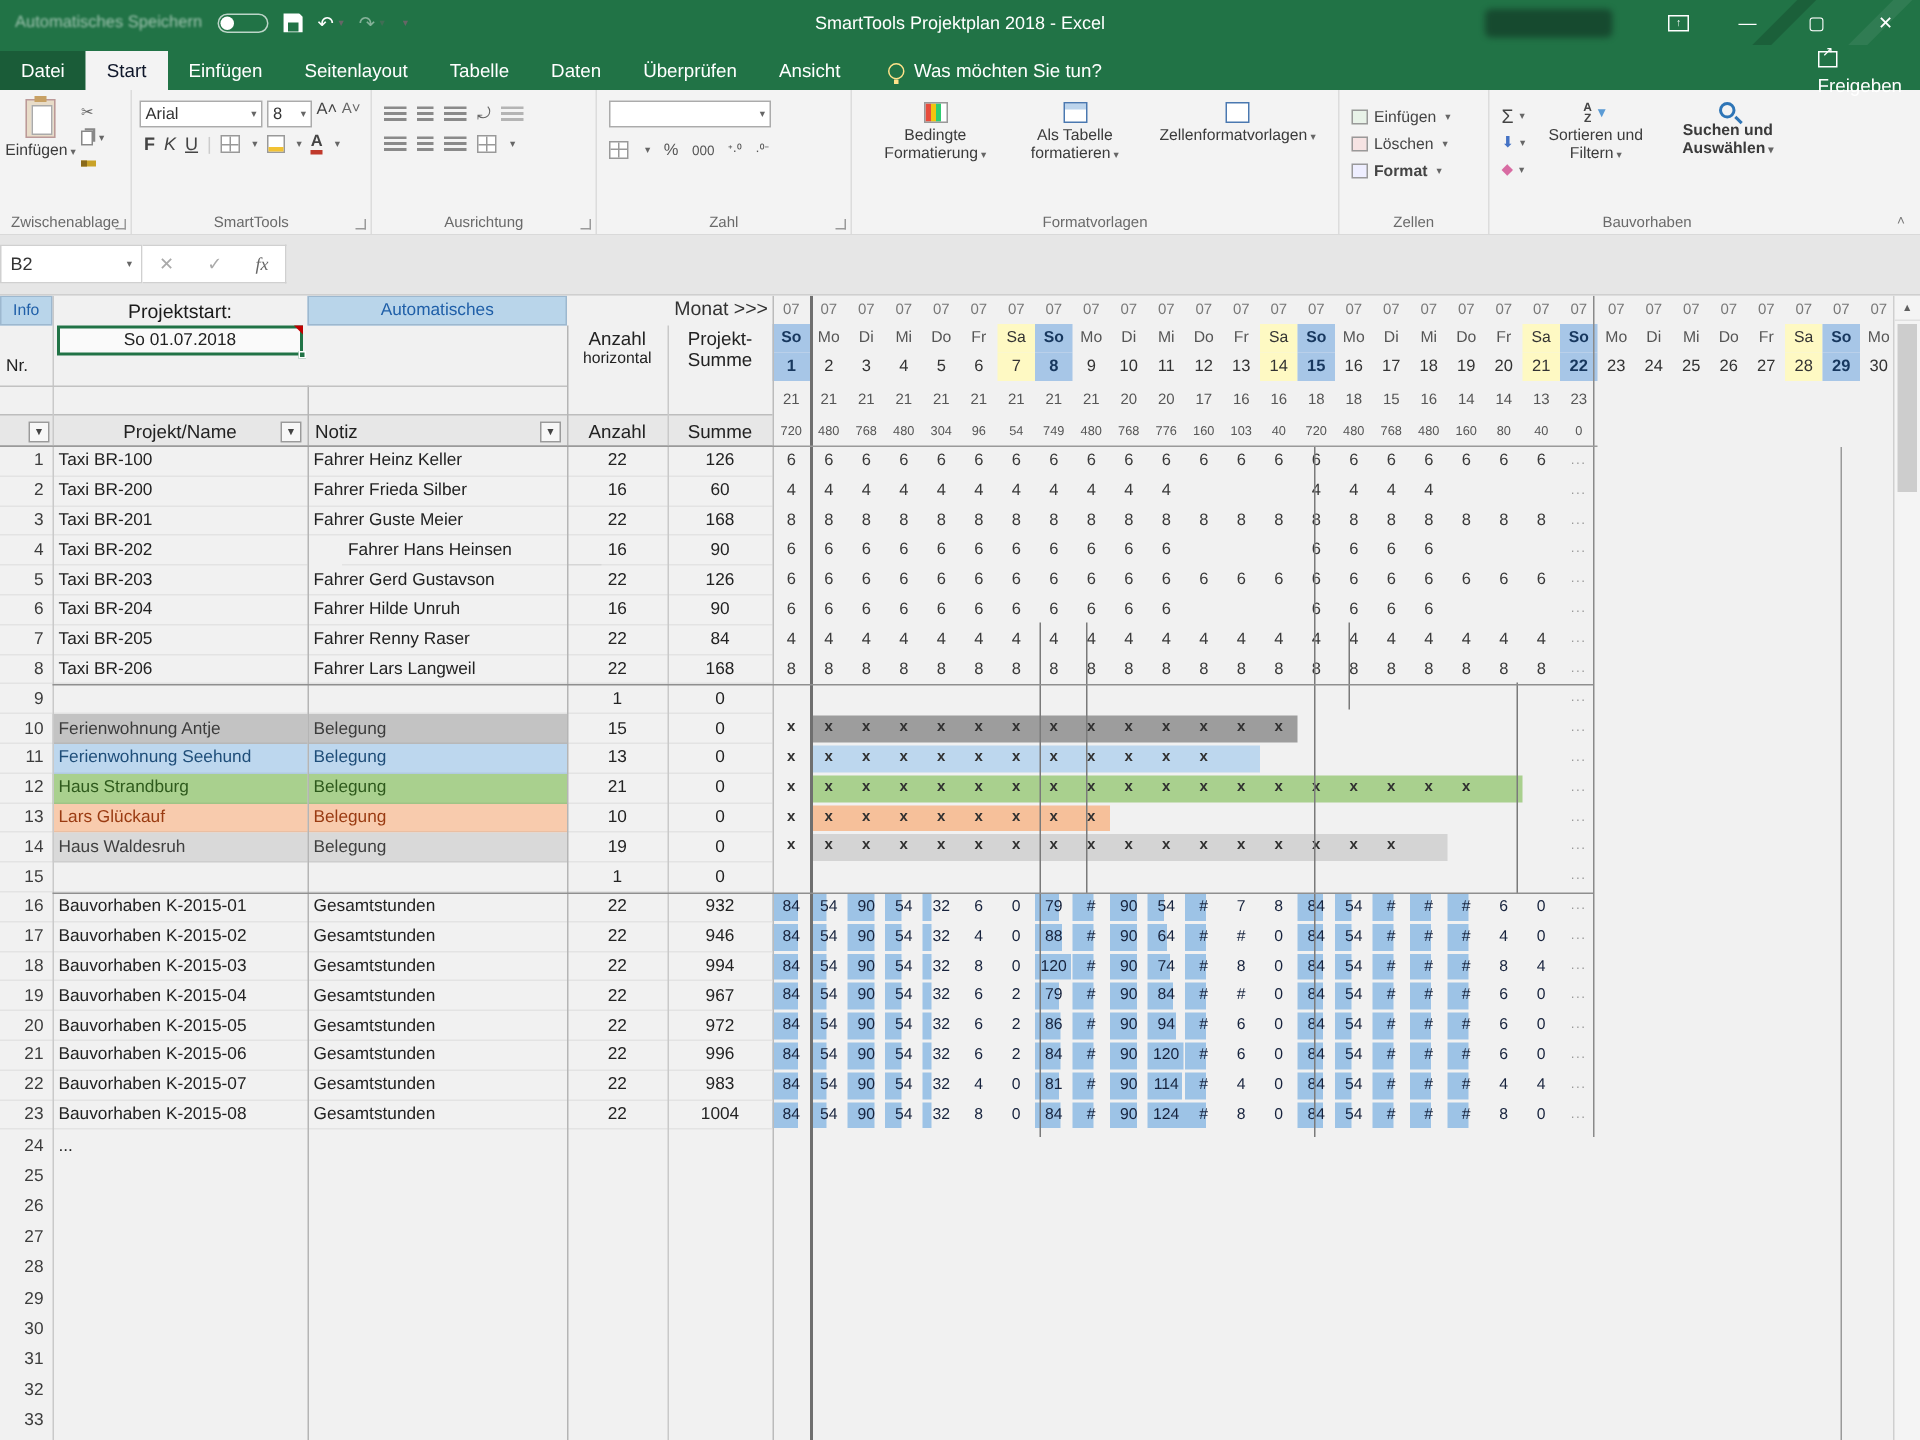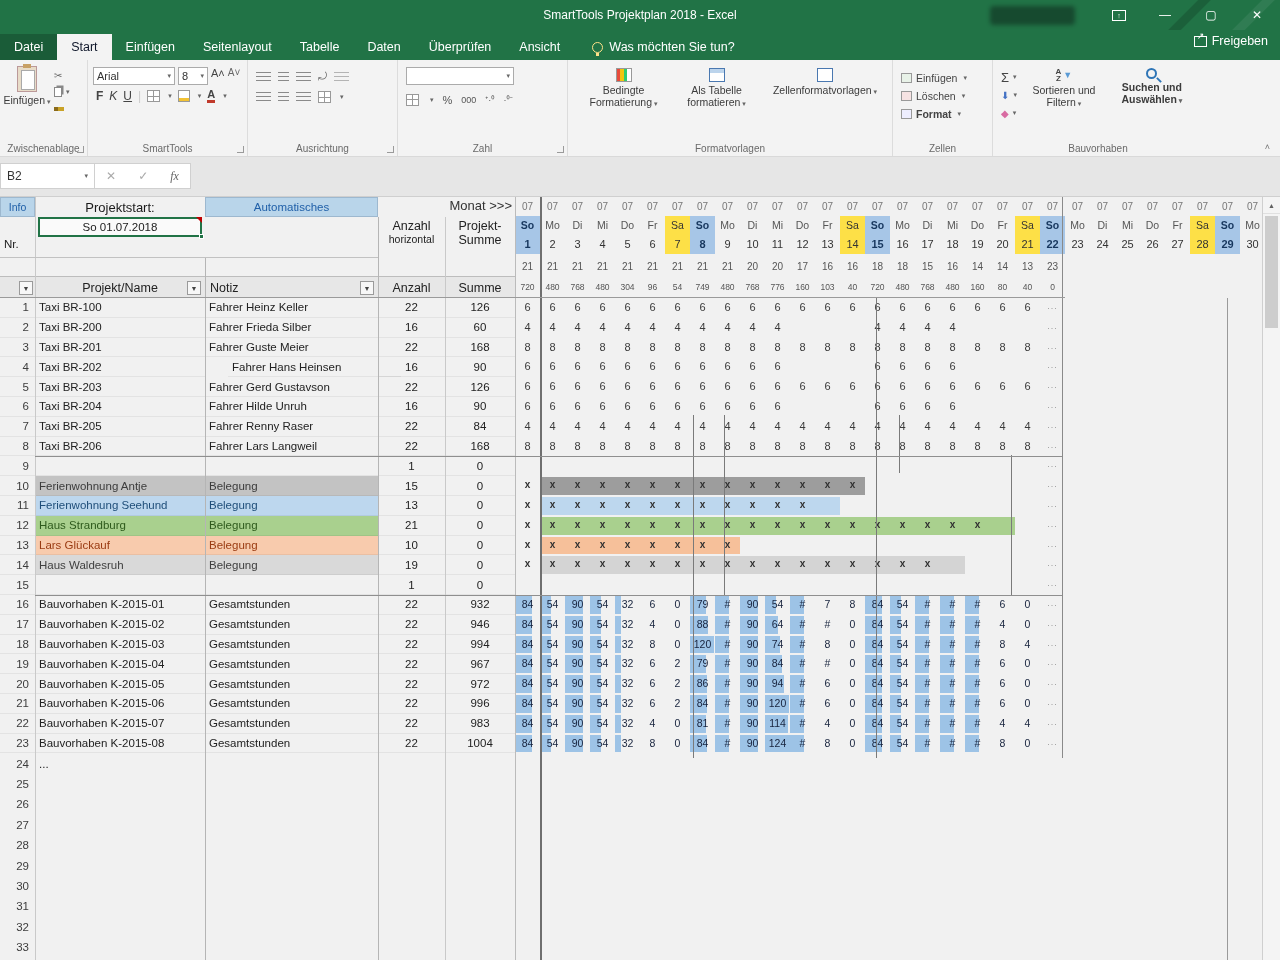--- a/index.html
+++ b/index.html
@@ -28,21 +28,21 @@
   .ribdisp { width:14px; height:11px; border:1px solid #fff; display:flex; align-items:center; justify-content:center; font-size:7px; }
 
   
   .tabrow { position:absolute; left:0; top:30px; width:1280px; height:30px; background:#217346; display:flex; align-items:flex-end; z-index:5; }
   .tab { height:26px; padding:0 14px; display:flex; align-items:center; color:#fff; font-size:12.5px; }
   .tab.file { background:#1a5c38; }
   .tab.active { background:#f3f3f3; color:#0f172a; }
   .searchbox { display:flex; align-items:center; gap:6px; color:#fff; font-size:12.5px; margin-left:18px; height:26px; }
   .bulb { width:11px; height:11px; border:1.5px solid #ffe28a; border-radius:50%; position:relative; }
   .bulb::after { content:""; position:absolute; left:3px; top:10px; width:3px; height:3px; background:#ffe28a; }
-  .share { position:absolute; right:12px; top:34px; display:flex; align-items:center; gap:5px; color:#fff; font-size:12.5px; z-index:6; }
+  .share { position:absolute; right:12px; top:34px; display:flex; gap:5px; color:#fff; font-size:12.5px; z-index:6;flex-direction:column; }
   .shareicon { width:13px; height:11px; border:1px solid #fff; position:relative; }
   .shareicon::after { content:"↗"; position:absolute; left:2px; top:-6px; font-size:9px; }
 
   
   .ribbon { position:absolute; left:0; top:60px; width:1280px; height:97px; background:#f3f3f3; border-bottom:1px solid #d9d9d9; display:flex; z-index:4; }
   .rgroup { height:100%; position:relative; border-right:1px solid #dcdcdc; padding-top:4px; }
   .glabel { position:absolute; bottom:2px; left:0; right:0; text-align:center; font-size:10px; color:#6a6a6a; }
   .dlg { position:absolute; right:3px; bottom:3px; width:7px; height:7px; border-right:1.5px solid #9a9a9a; border-bottom:1.5px solid #9a9a9a; }
   .rbody { display:flex; padding:2px 4px; gap:4px; }
   .bigbtn { display:flex; flex-direction:column; align-items:center; width:46px; gap:2px; }
@@ -103,21 +103,21 @@
   .sum-h { left:445px; top:22px; width:70px; text-align:center; }
   .h1 { font-size:12.5px; color:#222; } .h2 { font-size:10.5px; color:#222; }
   .filterrow { position:absolute; left:0; top:79px; width:515px; height:22px; background:#e7e7e7; border-top:1px solid #bdbdbd; border-bottom:1px solid #9a9a9a; }
   .fr-lbl { position:absolute; top:0; height:22px; display:flex; align-items:center; font-size:12.5px; color:#222; }
   .ddbtn { position:absolute; top:4px; width:14px; height:14px; background:#f7f7f7; border:1px solid #9a9a9a; font-size:7px; color:#444; display:flex; align-items:center; justify-content:center; }
   .c-month,.c-day,.c-date,.c-cnt,.c-sum { position:absolute; width:25px; text-align:center; }
   .c-month { height:19px; font-size:10px; color:#777; line-height:19px; }
   .c-day { height:19px; font-size:10.5px; color:#555; line-height:19px; }
   .c-date { height:19px; font-size:11px; color:#333; line-height:19px; }
   .sun { background:#a7c6e7; color:#17375e; font-weight:bold; }
-  .sat { background:#fde047; color:#333; }
+  .sat { background:#fef9c3; color:#333; }
   .c-cnt { height:22px; font-size:10px; color:#555; line-height:26px; }
   .c-sum { height:22px; font-size:8.5px; color:#555; line-height:22px; }
   .rcell { position:absolute; display:flex; align-items:center; font-size:11.5px; color:#222; border-bottom:1px solid rgba(0,0,0,.055); }
   .rcell.num { justify-content:flex-end; padding-right:6px; color:#3c3c3c; }
   .rcell.ctr { justify-content:center; }
   .rcell.txt { padding-left:4px; overflow:hidden; white-space:nowrap; }
   .gcell { position:absolute; width:25px; text-align:center; font-size:11px; color:#3a3a3a; }
   .gx { position:absolute; width:25px; text-align:center; font-size:10px; font-weight:bold; color:#303030; }
   .gbar { position:absolute; height:100%; }
   .bcell { position:absolute; width:25px; height:100%; }
@@ -133,20 +133,32 @@
 <body>
 
 <div class="titlebar">
   <div class="deco">
     <div class="stripe" style="left:-40px; top:30px;"></div>
     <div class="stripe lt" style="left:10px; top:44px;"></div>
     <div class="stripe" style="left:70px; top:58px;"></div>
     <div class="stripe lt" style="left:120px; top:20px;"></div>
   </div>
   <div class="censor"></div>
+  <div class="qat">
+    <span class="autosave-lbl">Automatisches Speichern</span>
+    <span class="toggle">
+        <span class="knob"></span>
+      </span>
+    <span class="saveicon"></span>
+    <span class="qbtn">↶<span class="dd">▾</span></span>
+    <span class="qbtn dim">↷<span class="dd">▾</span></span>
+    <span class="qbtn">
+        <span class="dd">▾</span>
+      </span>
+  </div>
   <div class="wintitle">SmartTools Projektplan 2018 - Excel</div>
   <div class="winbtns">
     <div class="winbtn">
         <span class="ribdisp">↑</span>
       </div>
     <div class="winbtn">—</div>
     <div class="winbtn">▢</div>
     <div class="winbtn">✕</div>
   </div>
 </div>

